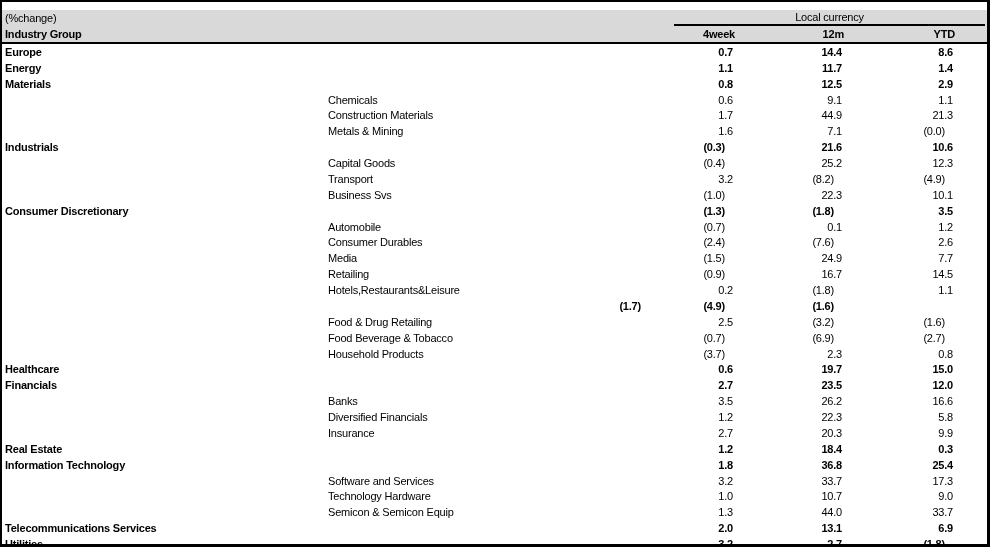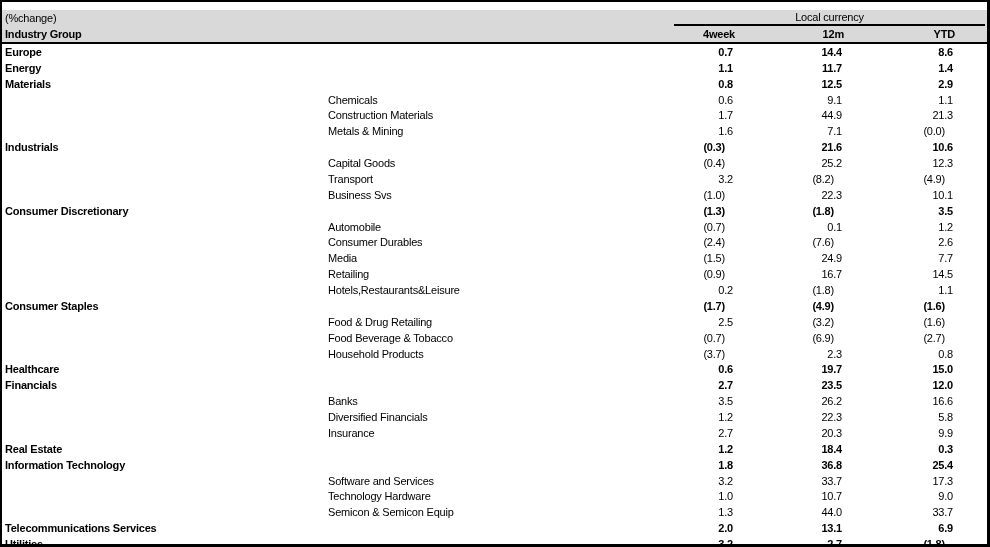--- a/index.html
+++ b/index.html
@@ -202,21 +202,20 @@
 
   <div class="grid-row row">
     <div class="label child">Hotels,Restaurants&amp;Leisure</div>
     <div class="num">0.2</div>
     <div class="num neg">(1.8)</div>
     <div class="num">1.1</div>
     <div></div>
   </div>
 
   <div class="grid-row row bold">
-    <div class="label parent">Consumer Staples</div>
     <div class="num neg">(1.7)</div>
     <div class="num neg">(4.9)</div>
     <div class="num neg">(1.6)</div>
     <div></div>
   </div>
 
   <div class="grid-row row">
     <div class="label child">Food &amp; Drug Retailing</div>
     <div class="num">2.5</div>
     <div class="num neg">(3.2)</div>

